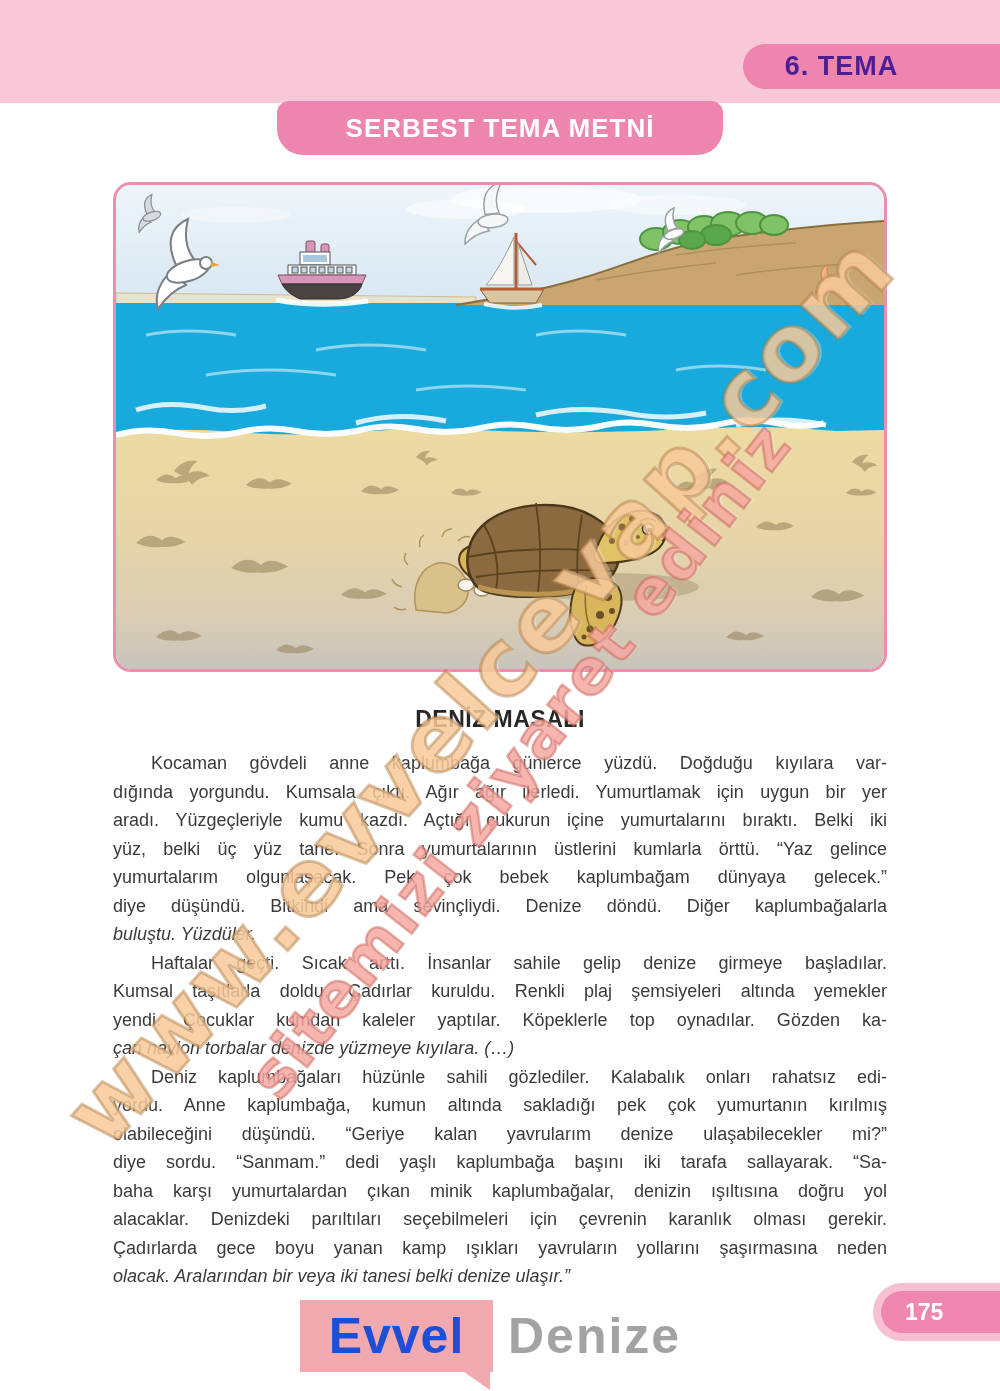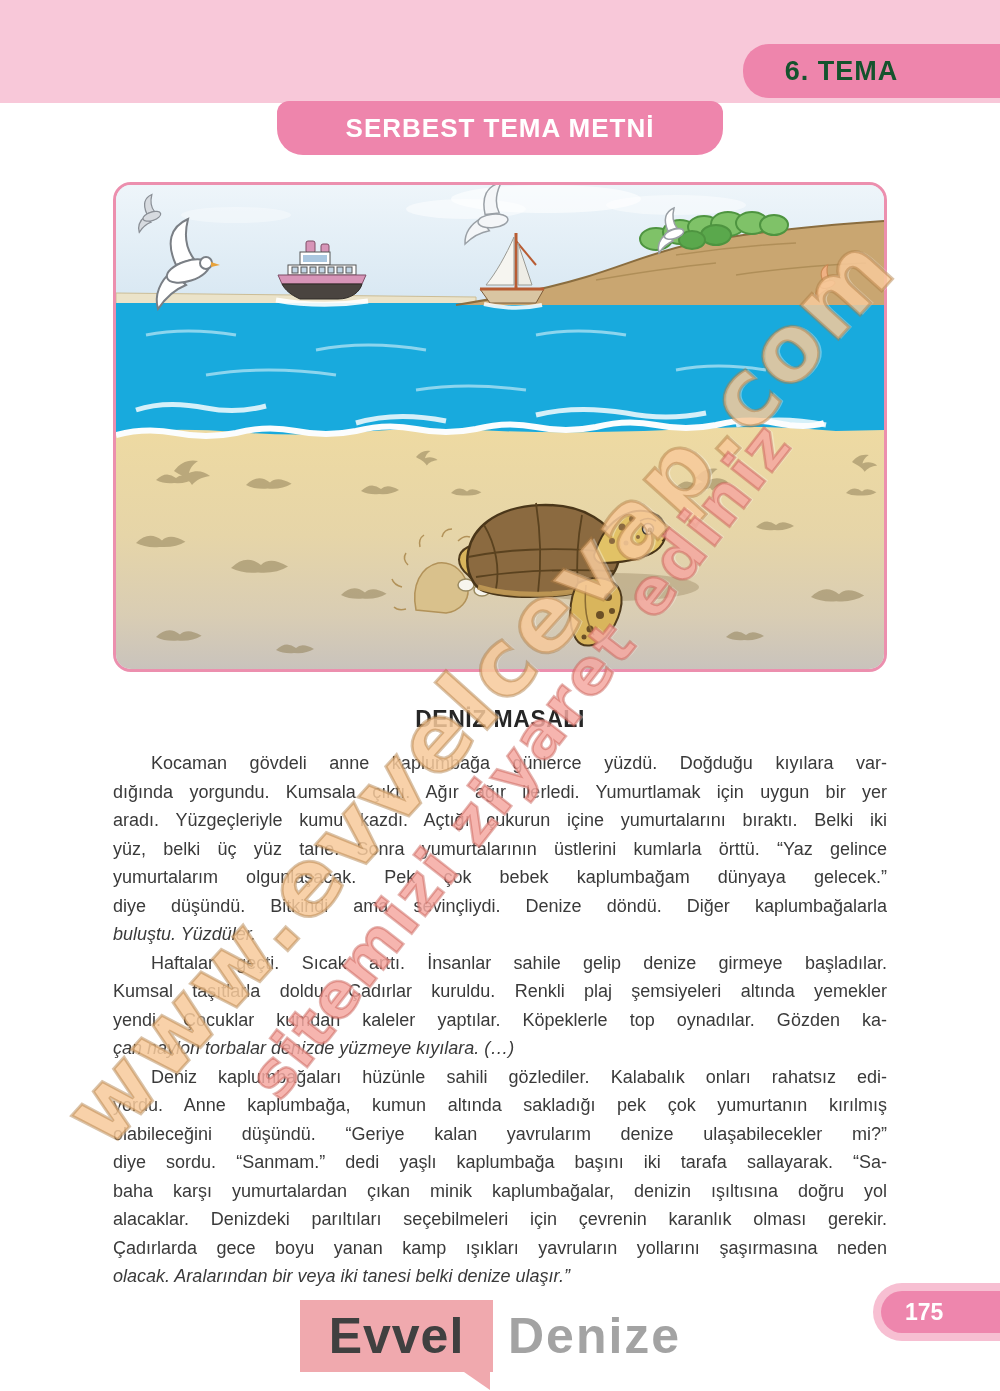--- a/index.html
+++ b/index.html
@@ -3,23 +3,23 @@
 <meta charset="utf-8">
 <style>
   html,body { margin:0; padding:0; background:#ffffff; }
   .page {
     position:relative; width:1000px; height:1391px; overflow:hidden;
     background:#ffffff; font-family:"Liberation Sans", sans-serif;
   }
   
   .top-band { position:absolute; left:0; top:0; width:1000px; height:103px; background:#f8c8d9; }
   .tema-badge {
-    position:absolute; left:743px; top:44px; width:257px; height:54px;
+    position:absolute; left:743px; top:44px; width:257px; height:45px;
     background:#ee85ac; border-radius:26px 0 0 26px;
-    color:#14532d; font-weight:bold; font-size:27px; letter-spacing:1px;
+    color:#4c1d95; font-weight:bold; font-size:27px; letter-spacing:1px;
     display:flex; align-items:center; justify-content:center;
     padding-right:60px; box-sizing:border-box;
   }
   .section-badge {
     position:absolute; left:277px; top:101px; width:446px; height:54px;
     background:#ee85ac; border-radius:12px 12px 26px 26px;
     color:#ffffff; font-weight:bold; font-size:26px; letter-spacing:1px;
     display:flex; align-items:center; justify-content:center;
   }
   
@@ -60,21 +60,21 @@
   }
   
   .logo-box {
     position:absolute; left:300px; top:1300px; width:193px; height:72px;
     background:#f0a9ae; display:flex; align-items:center; justify-content:center;
   }
   .logo-box::after {
     content:""; position:absolute; right:3px; top:100%; width:0; height:0;
     border-top:18px solid #f0a9ae; border-left:26px solid transparent;
   }
-  .logo-primary { color:#404040; font-weight:bold; font-size:50px; letter-spacing:1px; }
+  .logo-primary { color:#1d4ed8; font-weight:bold; font-size:50px; letter-spacing:1px; }
   .logo-secondary {
     position:absolute; left:508px; top:1300px; height:72px; display:flex; align-items:center;
     color:#a3a3a3; font-weight:bold; font-size:50px; letter-spacing:2px;
   }
   .pagenum-outer {
     position:absolute; left:873px; top:1283px; width:127px; height:58px;
     background:#f7bfd2; border-radius:29px 0 0 29px;
   }
   .pagenum-inner {
     position:absolute; left:8px; top:8px; right:0; bottom:8px;

